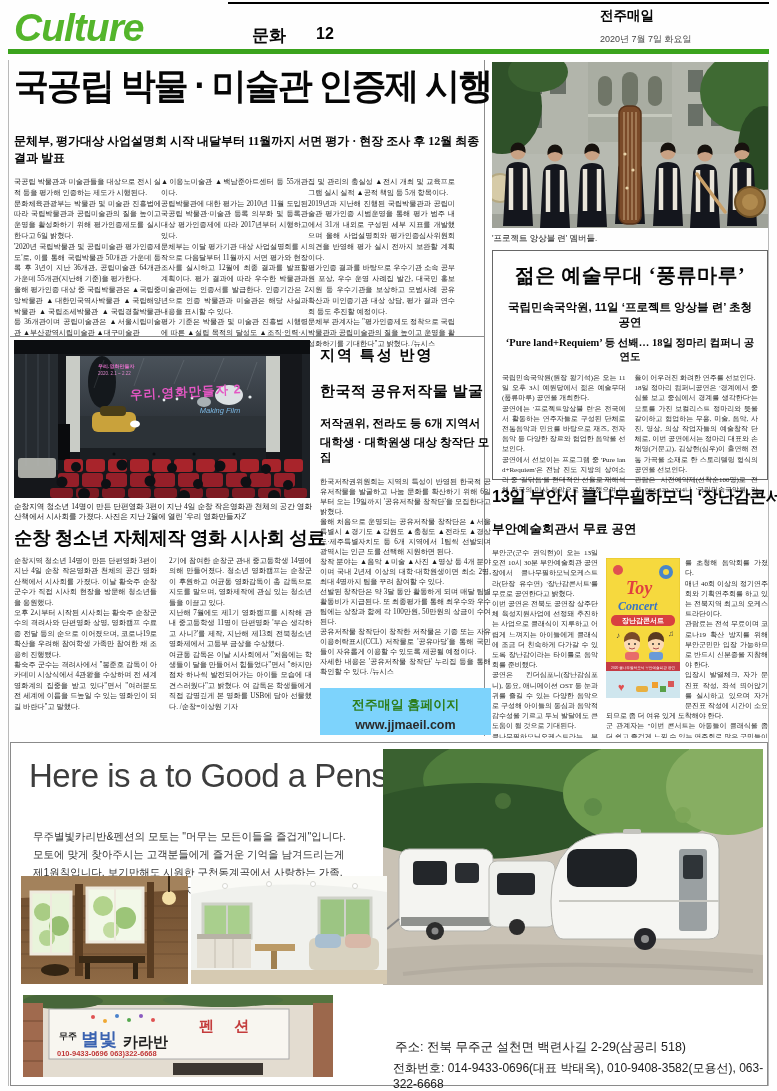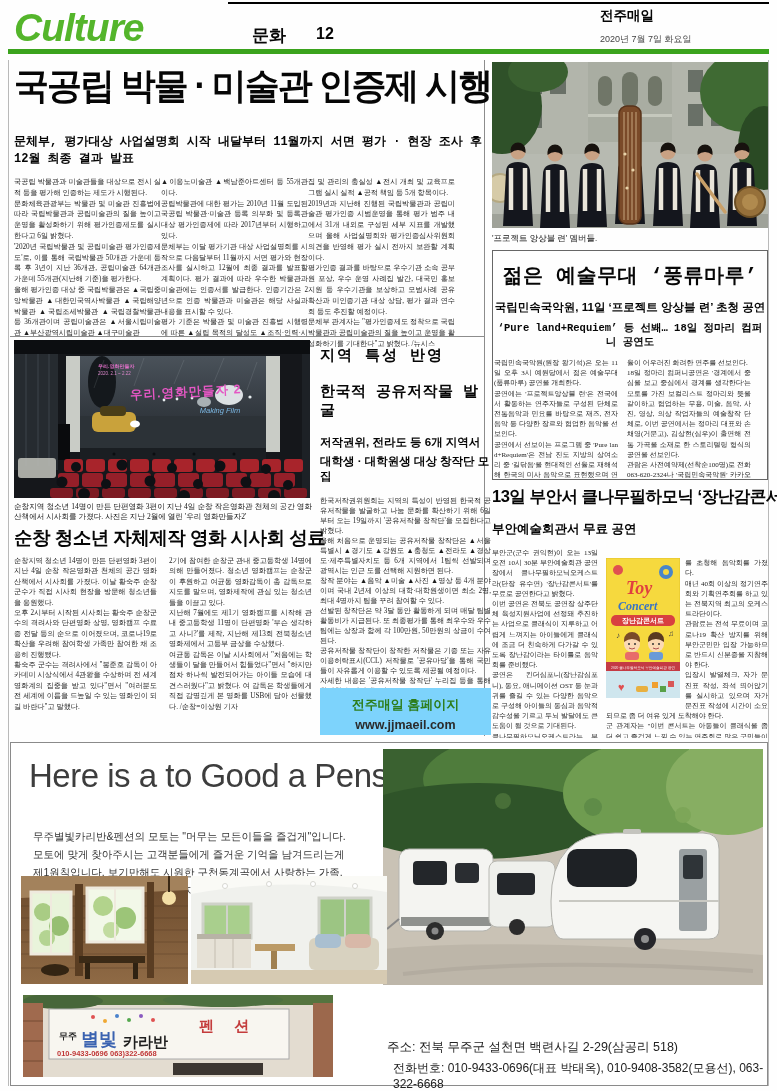--- a/index.html
+++ b/index.html
@@ -1,20 +1,20 @@
 <!DOCTYPE html>
 <html><head>
 <meta charset="utf-8">
 <style>
   *{margin:0;padding:0;box-sizing:border-box}
   html,body{background:#9a9a9a}
   .page{position:relative;width:777px;height:1091px;margin:0 auto;background:#fefefe;
         font-family:"Liberation Sans",sans-serif;overflow:hidden;color:#111}
   .abs{position:absolute}
-  .serif{font-family:Liberation Mono, monospace}
+  .serif{font-family:Liberation Serif, serif}
   .body-text{font-family:"Liberation Serif",serif;color:#1d1d1d;text-align:justify;
              white-space:pre-line;overflow:hidden;word-break:break-all}
   .rule{background:#8c8c8c}
   .caption{font-family:"Liberation Serif",serif;color:#141414}
   .hl{font-weight:bold;color:#060606}
   .center{text-align:center}
   svg{display:block}
 </style>
 </head>
 <body>
@@ -110,21 +110,21 @@
       <circle cx="133" cy="92" r="1.6" fill="#e8d2a8"></circle>
         <circle cx="141" cy="108" r="1.6" fill="#e8d2a8"></circle>
         <circle cx="135" cy="126" r="1.6" fill="#e8d2a8"></circle>
     </g>
     <line x1="205" y1="112" x2="233" y2="150" stroke="#c9a069" stroke-width="3.5" stroke-linecap="round"></line>
     <circle cx="258" cy="140" r="15" fill="#96703a" stroke="#6b4e24" stroke-width="2"></circle>
     <circle cx="258" cy="140" r="8" fill="#b08a4e"></circle>
   </svg>
   <div class="abs caption" style="left:492px;top:233px;width:276px;font-size:8.5px">'프로젝트 앙상블 련' 멤버들.</div>
 
-  <div class="abs" style="left:492px;top:250px;width:276px;height:230px;border:1px solid #666;padding:11px 1px 6px">
+  <div class="abs" style="left:492px;top:250px;width:276px;height:230px;border:1px solid #666;padding:11px 9px 6px">
     <div class="serif hl center" style="font-size:20px;letter-spacing:.5px">젊은 예술무대 ‘풍류마루’</div>
     <div class="hl center" style="margin-top:11px;font-size:11.5px">국립민속국악원, 11일 ‘프로젝트 앙상블 련’ 초청 공연</div>
     <div class="serif hl center" style="margin-top:6px;font-size:10.5px">‘Pure land+Requiem’ 등 선봬… 18일 정마리 컴퍼니 공연도</div>
     <div style="margin-top:9px;display:flex;gap:9px;height:122px">
       <div class="body-text" style="width:124px;font-size:7px;line-height:10.2px">국립민속국악원(원장 왕기석)은 오는 11일 오후 3시 예원당에서 젊은 예술무대(풍류마루) 공연을 개최한다.
 공연에는 '프로젝트앙상블 련'은 전국에서 활동하는 연주자들로 구성된 단체로 전통음악과 민요를 바탕으로 재즈, 전자음악 등 다양한 장르와 협업한 음악을 선보인다.
 공연에서 선보이는 프로그램 중 'Pure land+Requiem'은 전남 진도 지방의 상여소리 중 '길닦음'을 현대적인 선율로 재해석해 한국의 미사 음악으로 표현했으며 연주자는 피아노와 오르간을 동시에 연주하여 현대적인 선율과 전통적인 선</div>
       <div class="body-text" style="width:124px;font-size:7px;line-height:10.2px">율이 어우러진 화려한 연주를 선보인다.
 18일 정마리 컴퍼니공연은 '경계에서 중심을 보고 중심에서 경계를 생각한다'는 모토를 가진 보컬리스트 정마리와 뜻을 같이하고 협업하는 무용, 미술, 음악, 사진, 영상, 의상 작업자들의 예술창작 단체로, 이번 공연에서는 정마리 대표와 손채영(거문고), 김상현(심우)이 출연해 전통 가곡을 소재로 한 스토리텔링 형식의 공연을 선보인다.
 관람은 사전예약제(선착순100명)로 전화 063-620-2324나 '국립민속국악원' 카카오톡 플러스친구로 가능하다.   /남원=김가두 기자</div>
@@ -452,17 +452,17 @@
           <circle cx="130" cy="25" r="2" fill="#e05252"></circle>
         <text x="176" y="36" font-size="15" font-weight="bold" fill="#c43c3c" letter-spacing="8">펜 션</text>
         <text x="36" y="44" font-size="9" font-weight="bold" fill="#222">무주</text>
         <text x="58" y="50" font-size="18" font-weight="bold" fill="#3a62b0">별빛</text>
         <text x="100" y="52" font-size="15" font-weight="bold" fill="#1e1e1e">카라반</text>
         <text x="34" y="61" font-size="7.5" font-weight="bold" fill="#c03838">010-9433-0696  063)322-6668</text>
       </g>
       <rect x="150" y="68" width="90" height="12" fill="#3c3631"></rect>
     </svg>
 
-    <div class="abs" style="left:376px;top:296px;font-size:12.5px;color:#222">주소: 전북 무주군 설천면 백련사길 2-29(삼공리 518)</div>
-    <div class="abs" style="left:382px;top:317px;font-size:12px;color:#222">전화번호: 010-9433-0696(대표 박태옥), 010-9408-3582(모용선), 063-322-6668</div>
+    <div class="abs" style="left:384px;top:296px;font-size:12.5px;color:#222">주소: 전북 무주군 설천면 백련사길 2-29(삼공리 518)</div>
+    <div class="abs" style="left:382px;top:317px;font-size:12px;color:#222">전화번호: 014-9433-0696(대표 박태옥), 010-9408-3582(모용선), 063-322-6668</div>
   </div>
 
 </div>
 
 </body></html>

